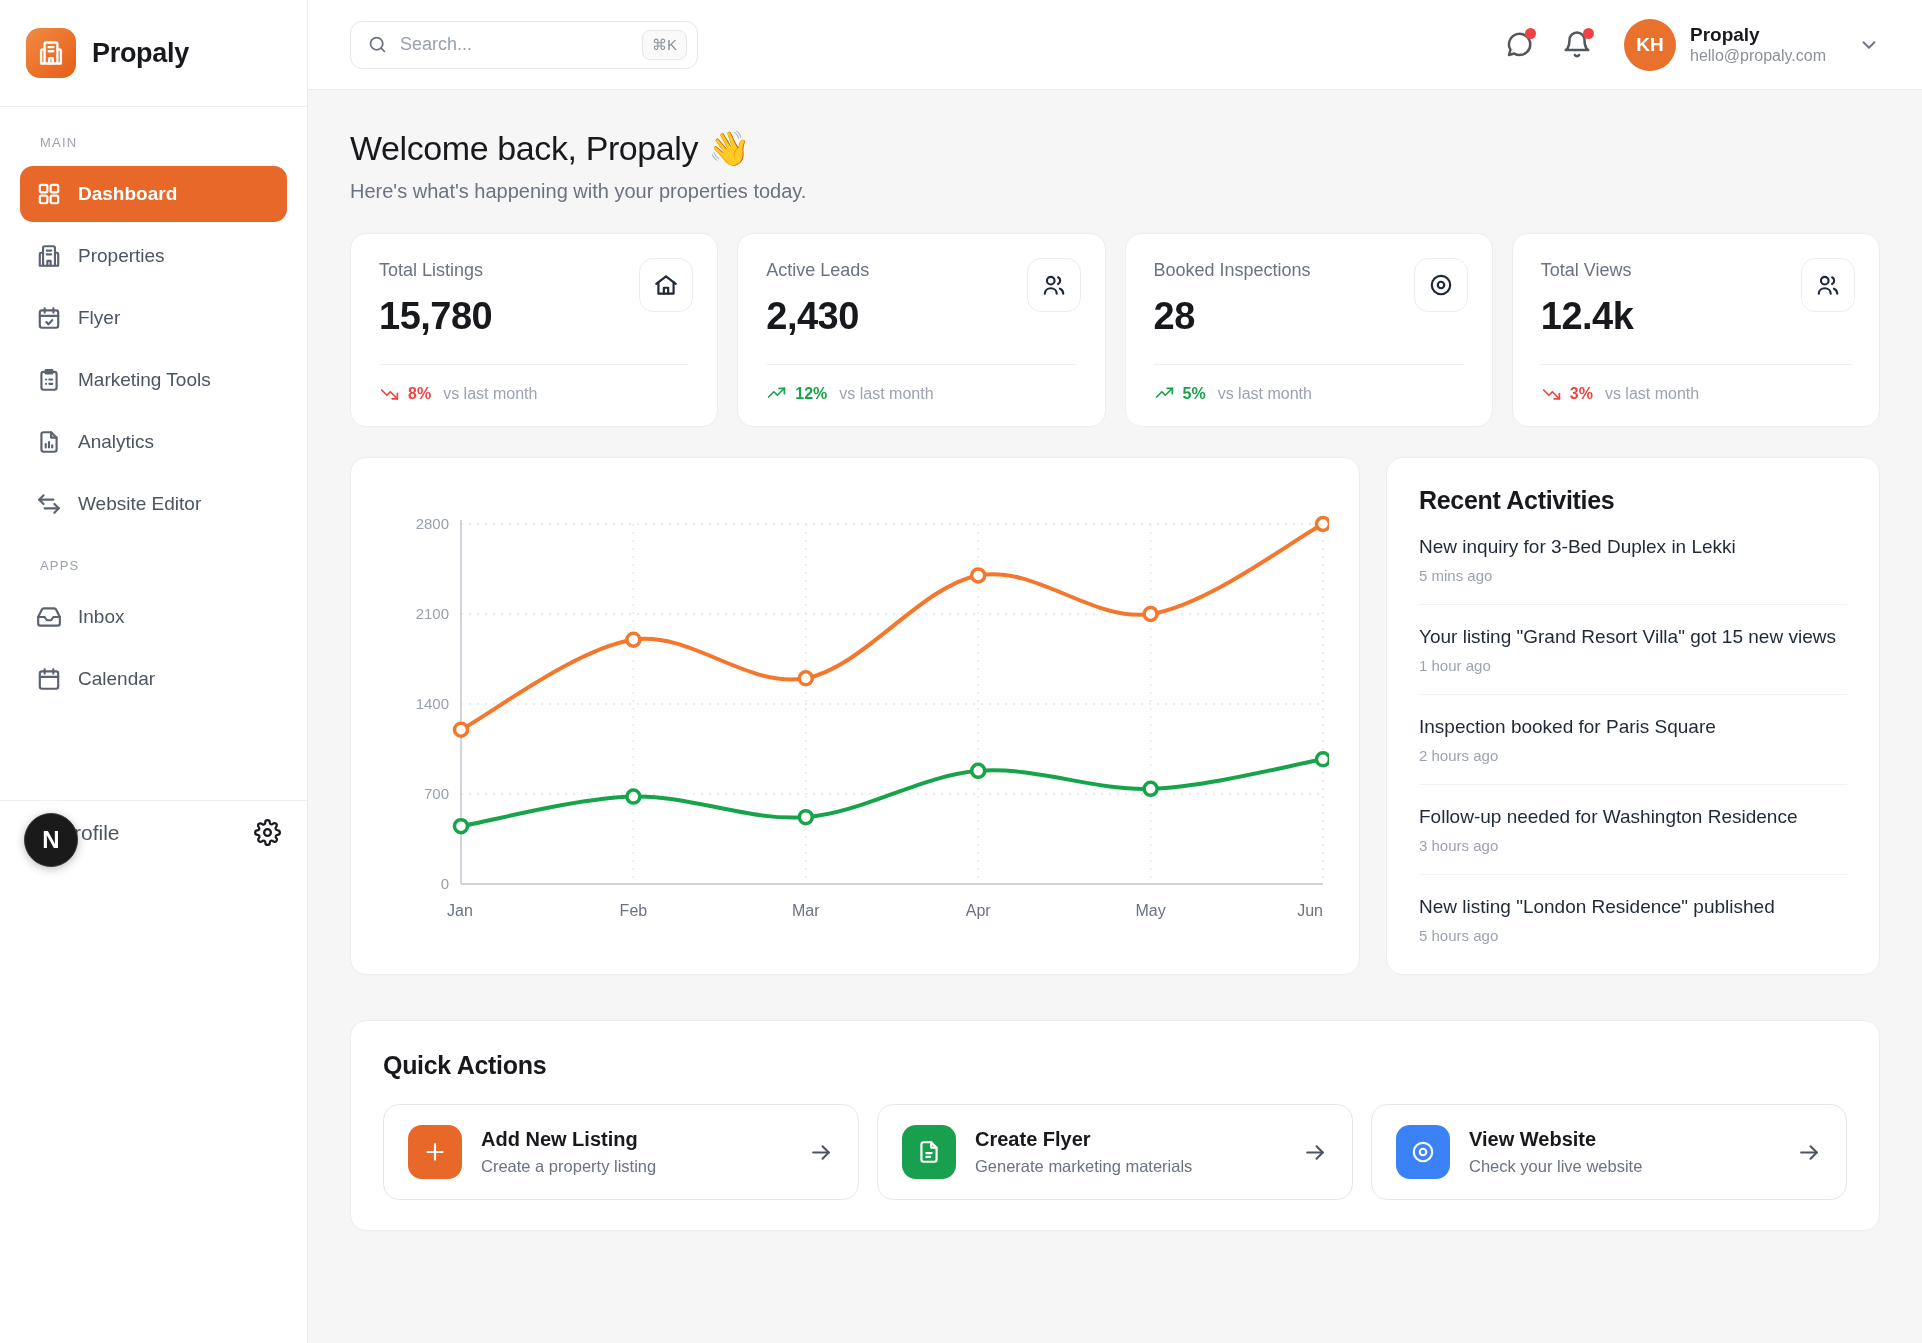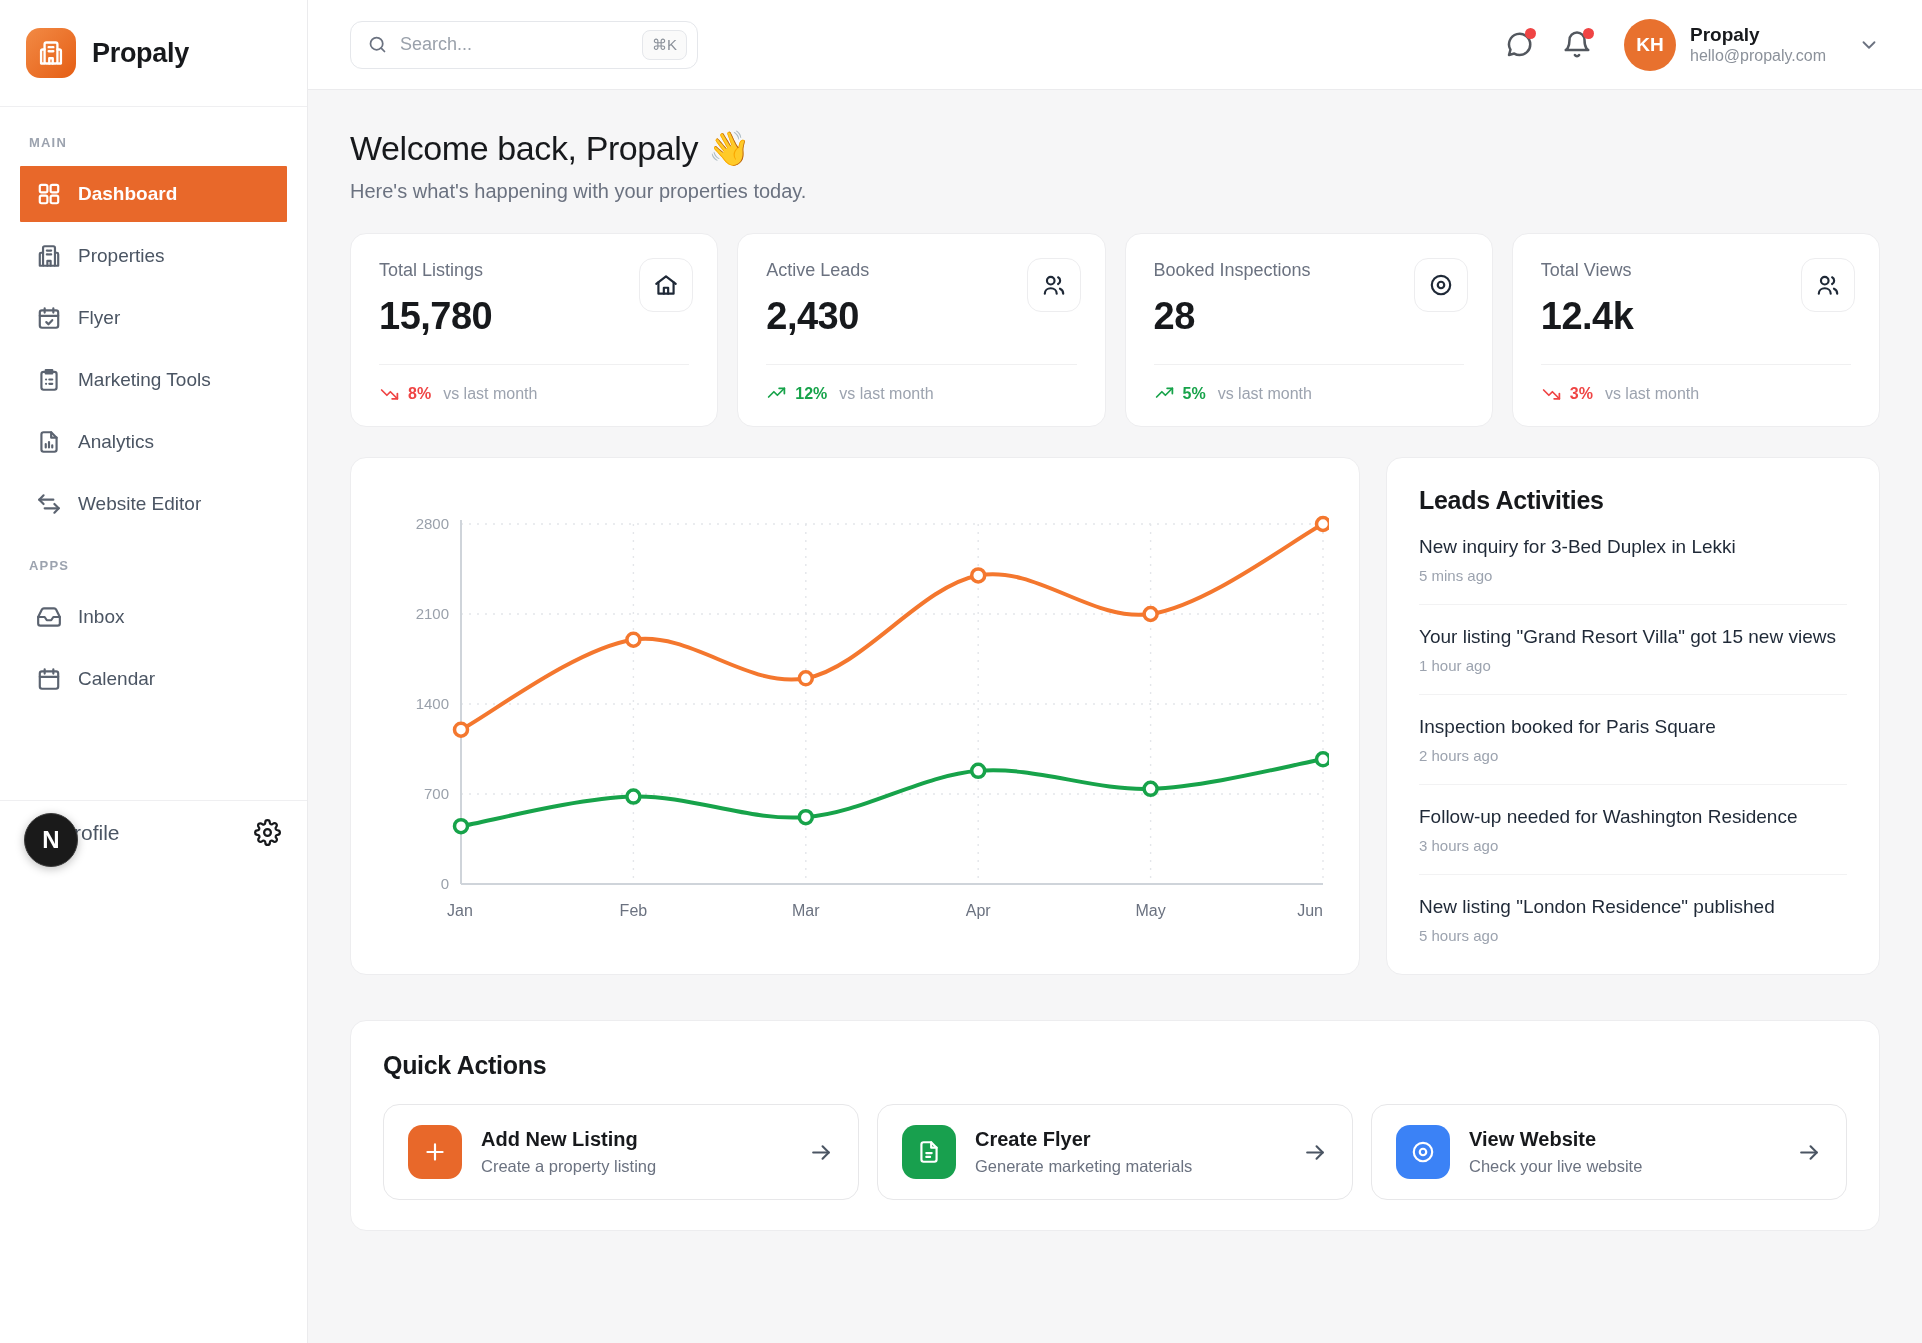--- a/index.html
+++ b/index.html
@@ -13,23 +13,23 @@
   .ico{display:inline-flex; align-items:center; justify-content:center;}
   .ico svg{width:100%; height:100%;}
 
   
   .sidebar{position:fixed; left:0; top:0; width:308px; height:1343px; background:#fff; border-right:1px solid var(--line);}
   .brand{height:107px; display:flex; align-items:center; gap:16px; padding:0 26px; border-bottom:1px solid #efeff1;}
   .brand-logo{width:50px; height:50px; border-radius:14px; background:linear-gradient(135deg,#f28a45,#e55e14); color:#fff; display:flex; align-items:center; justify-content:center;}
   .brand-logo .ico{width:28px; height:28px;}
   .brand-name{font-size:27px; font-weight:700; letter-spacing:-0.3px;}
   .nav{padding:28px 20px 0;}
-  .section-label{font-size:13px; font-weight:700; letter-spacing:1.2px; color:var(--gray-light); padding:0 8px; margin:26px 1px 16px;}
+  .section-label{font-size:13px; font-weight:400; letter-spacing:1.2px; color:var(--gray-light); padding:0 8px; margin:26px 12px 16px;}
   .section-label:first-child{margin-top:0;}
-  .nav-item{display:flex; align-items:center; gap:16px; height:56px; padding:0 16px; border-radius:1px; color:#4b5563; font-size:19px; cursor:pointer; margin-bottom:6px;}
+  .nav-item{display:flex; align-items:center; gap:16px; height:56px; padding:0 16px; border-radius:13px; color:#4b5563; font-size:19px; cursor:pointer; margin-bottom:6px;}
   .nav-item .ico{width:26px; height:26px; color:#5b6370;}
   .nav-item.active{background:var(--orange); color:#fff; font-weight:600;}
   .nav-item.active .ico{color:#fff;}
   .side-profile{position:absolute; left:0; top:800px; width:100%; border-top:1px solid #efeff1; padding:18px 26px; display:flex; align-items:center;}
   .profile-label{font-size:21px; color:#4b5563; margin-left:34px;}
   .n-badge{position:absolute; left:24px; top:12px; width:54px; height:54px; border-radius:50%; background:#1a1a1a; color:#fff; display:flex; align-items:center; justify-content:center; font-size:24px; font-weight:700; box-shadow:0 2px 10px rgba(0,0,0,.25); border:1px solid #3a3a3a;}
   .gear{margin-left:auto; width:27px; height:27px; color:#17191c; cursor:pointer;}
 
   
   .main{margin-left:308px; height:1343px; display:flex; flex-direction:column;}
@@ -402,21 +402,21 @@
               <circle cx="250.4" cy="288.57142857142856" r="6.5" fill="#fff" stroke="#17a34a" stroke-width="3.5"></circle>
               <circle cx="422.8" cy="309.1428571428571" r="6.5" fill="#fff" stroke="#17a34a" stroke-width="3.5"></circle>
               <circle cx="595.2" cy="262.8571428571429" r="6.5" fill="#fff" stroke="#17a34a" stroke-width="3.5"></circle>
               <circle cx="767.6" cy="280.8571428571429" r="6.5" fill="#fff" stroke="#17a34a" stroke-width="3.5"></circle>
               <circle cx="940" cy="251.28571428571428" r="6.5" fill="#fff" stroke="#17a34a" stroke-width="3.5"></circle>
             </svg>
         </div>
       </section>
 
       <section class="act-card">
-        <div class="act-title">Leads Activities</div>
+        <div class="act-title">Recent Activities</div>
         <div id="activities">
             <div class="act-item">
               <div class="act-text">New inquiry for 3-Bed Duplex in Lekki</div>
               <div class="act-time">5 mins ago</div>
             </div>
             <div class="act-item">
               <div class="act-text">Your listing "Grand Resort Villa" got 15 new views</div>
               <div class="act-time">1 hour ago</div>
             </div>
             <div class="act-item">

